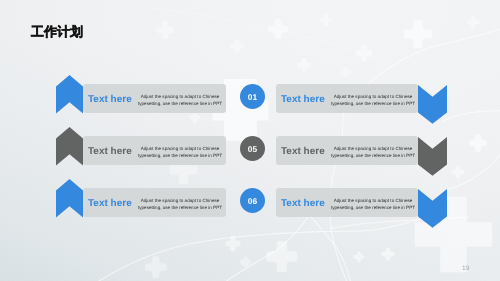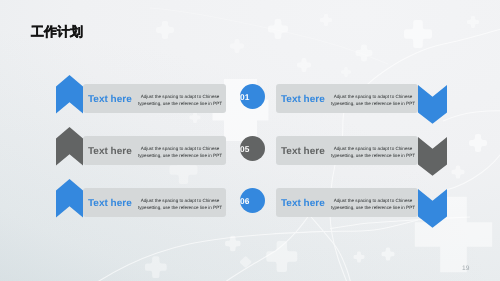--- a/index.html
+++ b/index.html
@@ -6,21 +6,21 @@
   body{width:500px;height:281px;overflow:hidden;font-family:"Liberation Sans",sans-serif;
        -webkit-font-smoothing:antialiased;text-rendering:geometricPrecision;}
   #slide{position:relative;width:500px;height:281px;overflow:hidden;background:#eceff1;}
   #bg{position:absolute;left:0;top:0;width:500px;height:281px;}
   #title{position:absolute;left:31px;top:24px;font-size:13px;font-weight:700;color:#141414;line-height:16px;white-space:nowrap;-webkit-text-stroke:0.45px #141414;}
   #pageno{position:absolute;left:462px;top:265px;font-size:6.6px;color:#a3abaf;letter-spacing:.2px;}
   .bar{position:absolute;height:28.5px;border-radius:3px;}
   .chev{position:absolute;display:block;}
   .label{position:absolute;font-weight:700;font-size:10px;line-height:10px;white-space:nowrap;}
   .desc{position:absolute;font-size:4.6px;line-height:6.9px;color:#2b2e2f;text-align:center;white-space:nowrap;}
-  .num{position:absolute;width:25px;height:25px;border-radius:50%;
+  .num{position:absolute;width:25px;height:25px;border-radius:50%;text-align:center;
        font-size:8.4px;font-weight:700;color:#fff;line-height:27.2px;}
 </style>
 </head>
 <body>
 
 <div id="slide">
   <svg id="bg" viewBox="0 0 500 281" preserveAspectRatio="none">
     <defs>
       <radialGradient id="bgGrad" cx="0.72" cy="0.05" r="1.42" fx="0.72" fy="0.05">
         <stop offset="0" stop-color="#f3f4f6"></stop>

